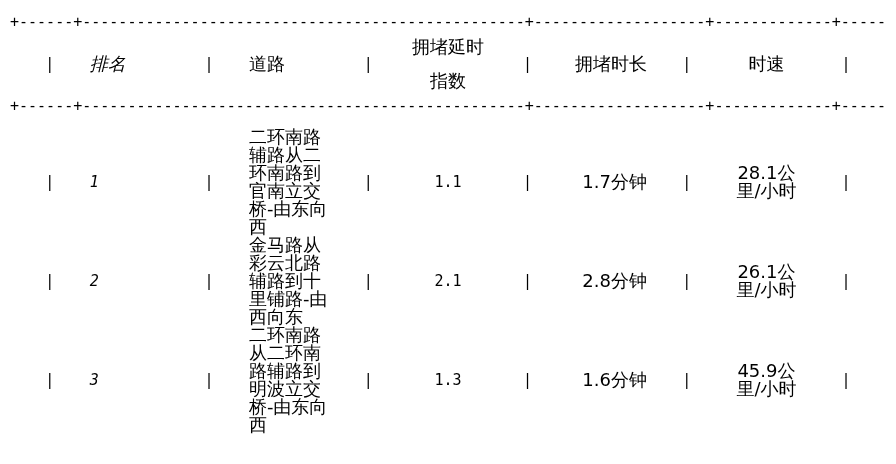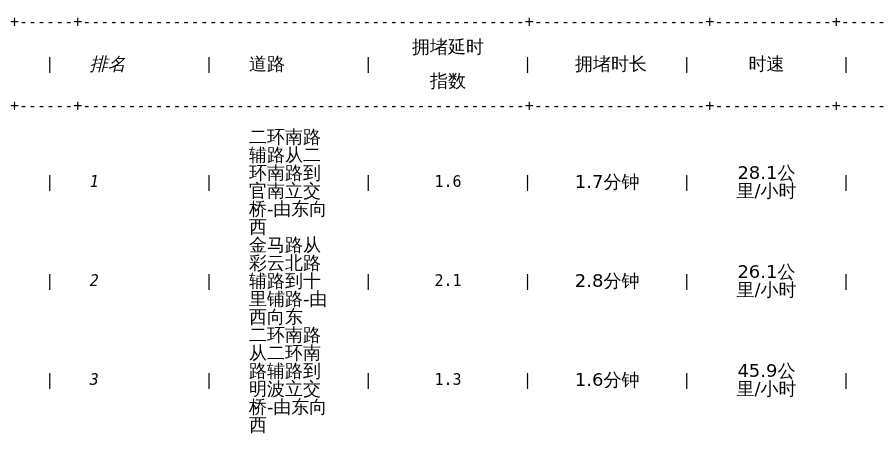--- a/index.html
+++ b/index.html
@@ -51,21 +51,21 @@
     height: 34px;
     line-height: 34px;
   }
   .bar {
     width: 10px;
     text-align: center;
   }
   .c-rank { width: 62px; text-align: left; font-style: italic; }
   .c-road { width: 398px; text-align: left; }
   .c-idx  { width: 130px; text-align: center; }
-  .c-dur  { width: 98px;  text-align: center; padding-left: 12px; }
+  .c-dur  { width: 98px;  text-align: right; padding-left: 12px; }
   .c-spd  { width: 148px; text-align: center; }
   .cn {
     font-family: "DejaVu Sans", "Liberation Sans", sans-serif;
     font-size: 18px;
   }
   .num {
     font-family: "DejaVu Sans Mono", "Liberation Mono", monospace;
     font-size: 15px;
   }
   .spacer-row td { height: 14px; }
@@ -102,21 +102,21 @@
     <tr class="spacer-row">
           <td colspan="11"></td>
         </tr>
 
     <tr class="cellrow">
       <td class="bar num">|</td>
       <td class="c-rank num">1</td>
       <td class="bar num">|</td>
       <td class="c-road cn">二环南路辅路从二环南路到官南立交桥-由东向西</td>
       <td class="bar num">|</td>
-      <td class="c-idx num">1.6</td>
+      <td class="c-idx num">1.1</td>
       <td class="bar num">|</td>
       <td class="c-dur cn">1.7分钟</td>
       <td class="bar num">|</td>
       <td class="c-spd cn">28.1公里/小时</td>
       <td class="bar num">|</td>
     </tr>
 
     <tr class="cellrow">
       <td class="bar num">|</td>
       <td class="c-rank num">2</td>

